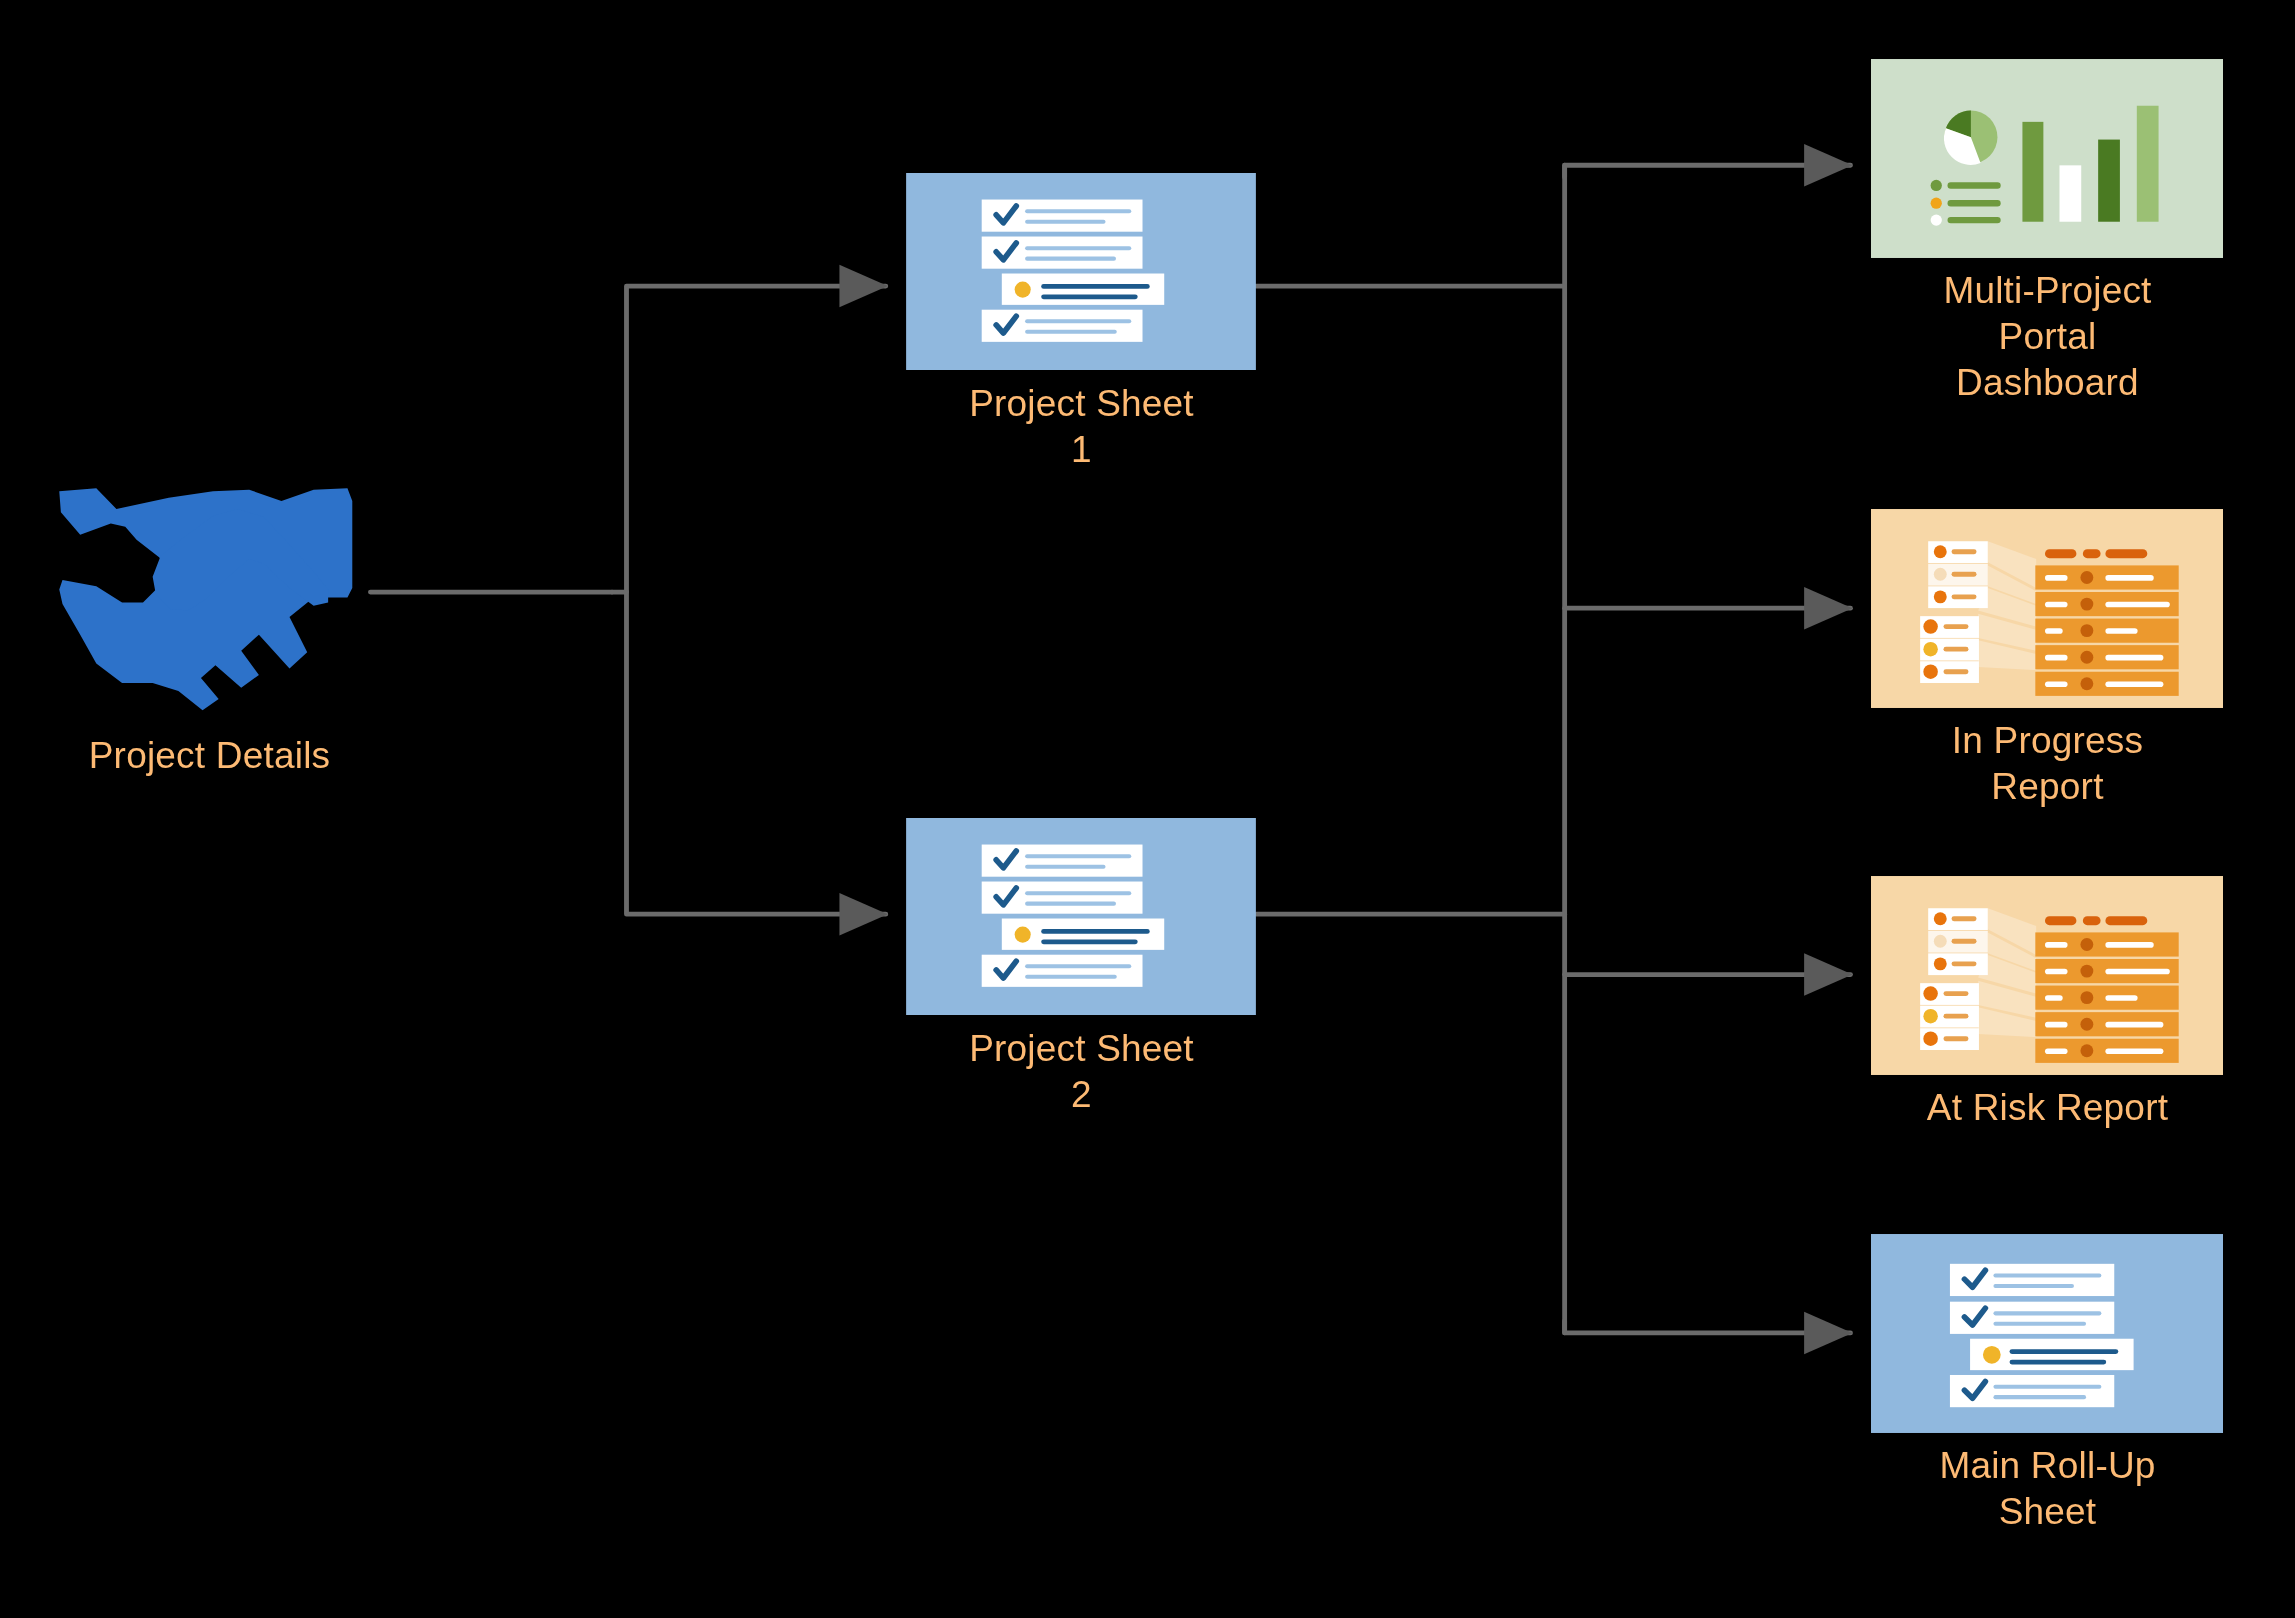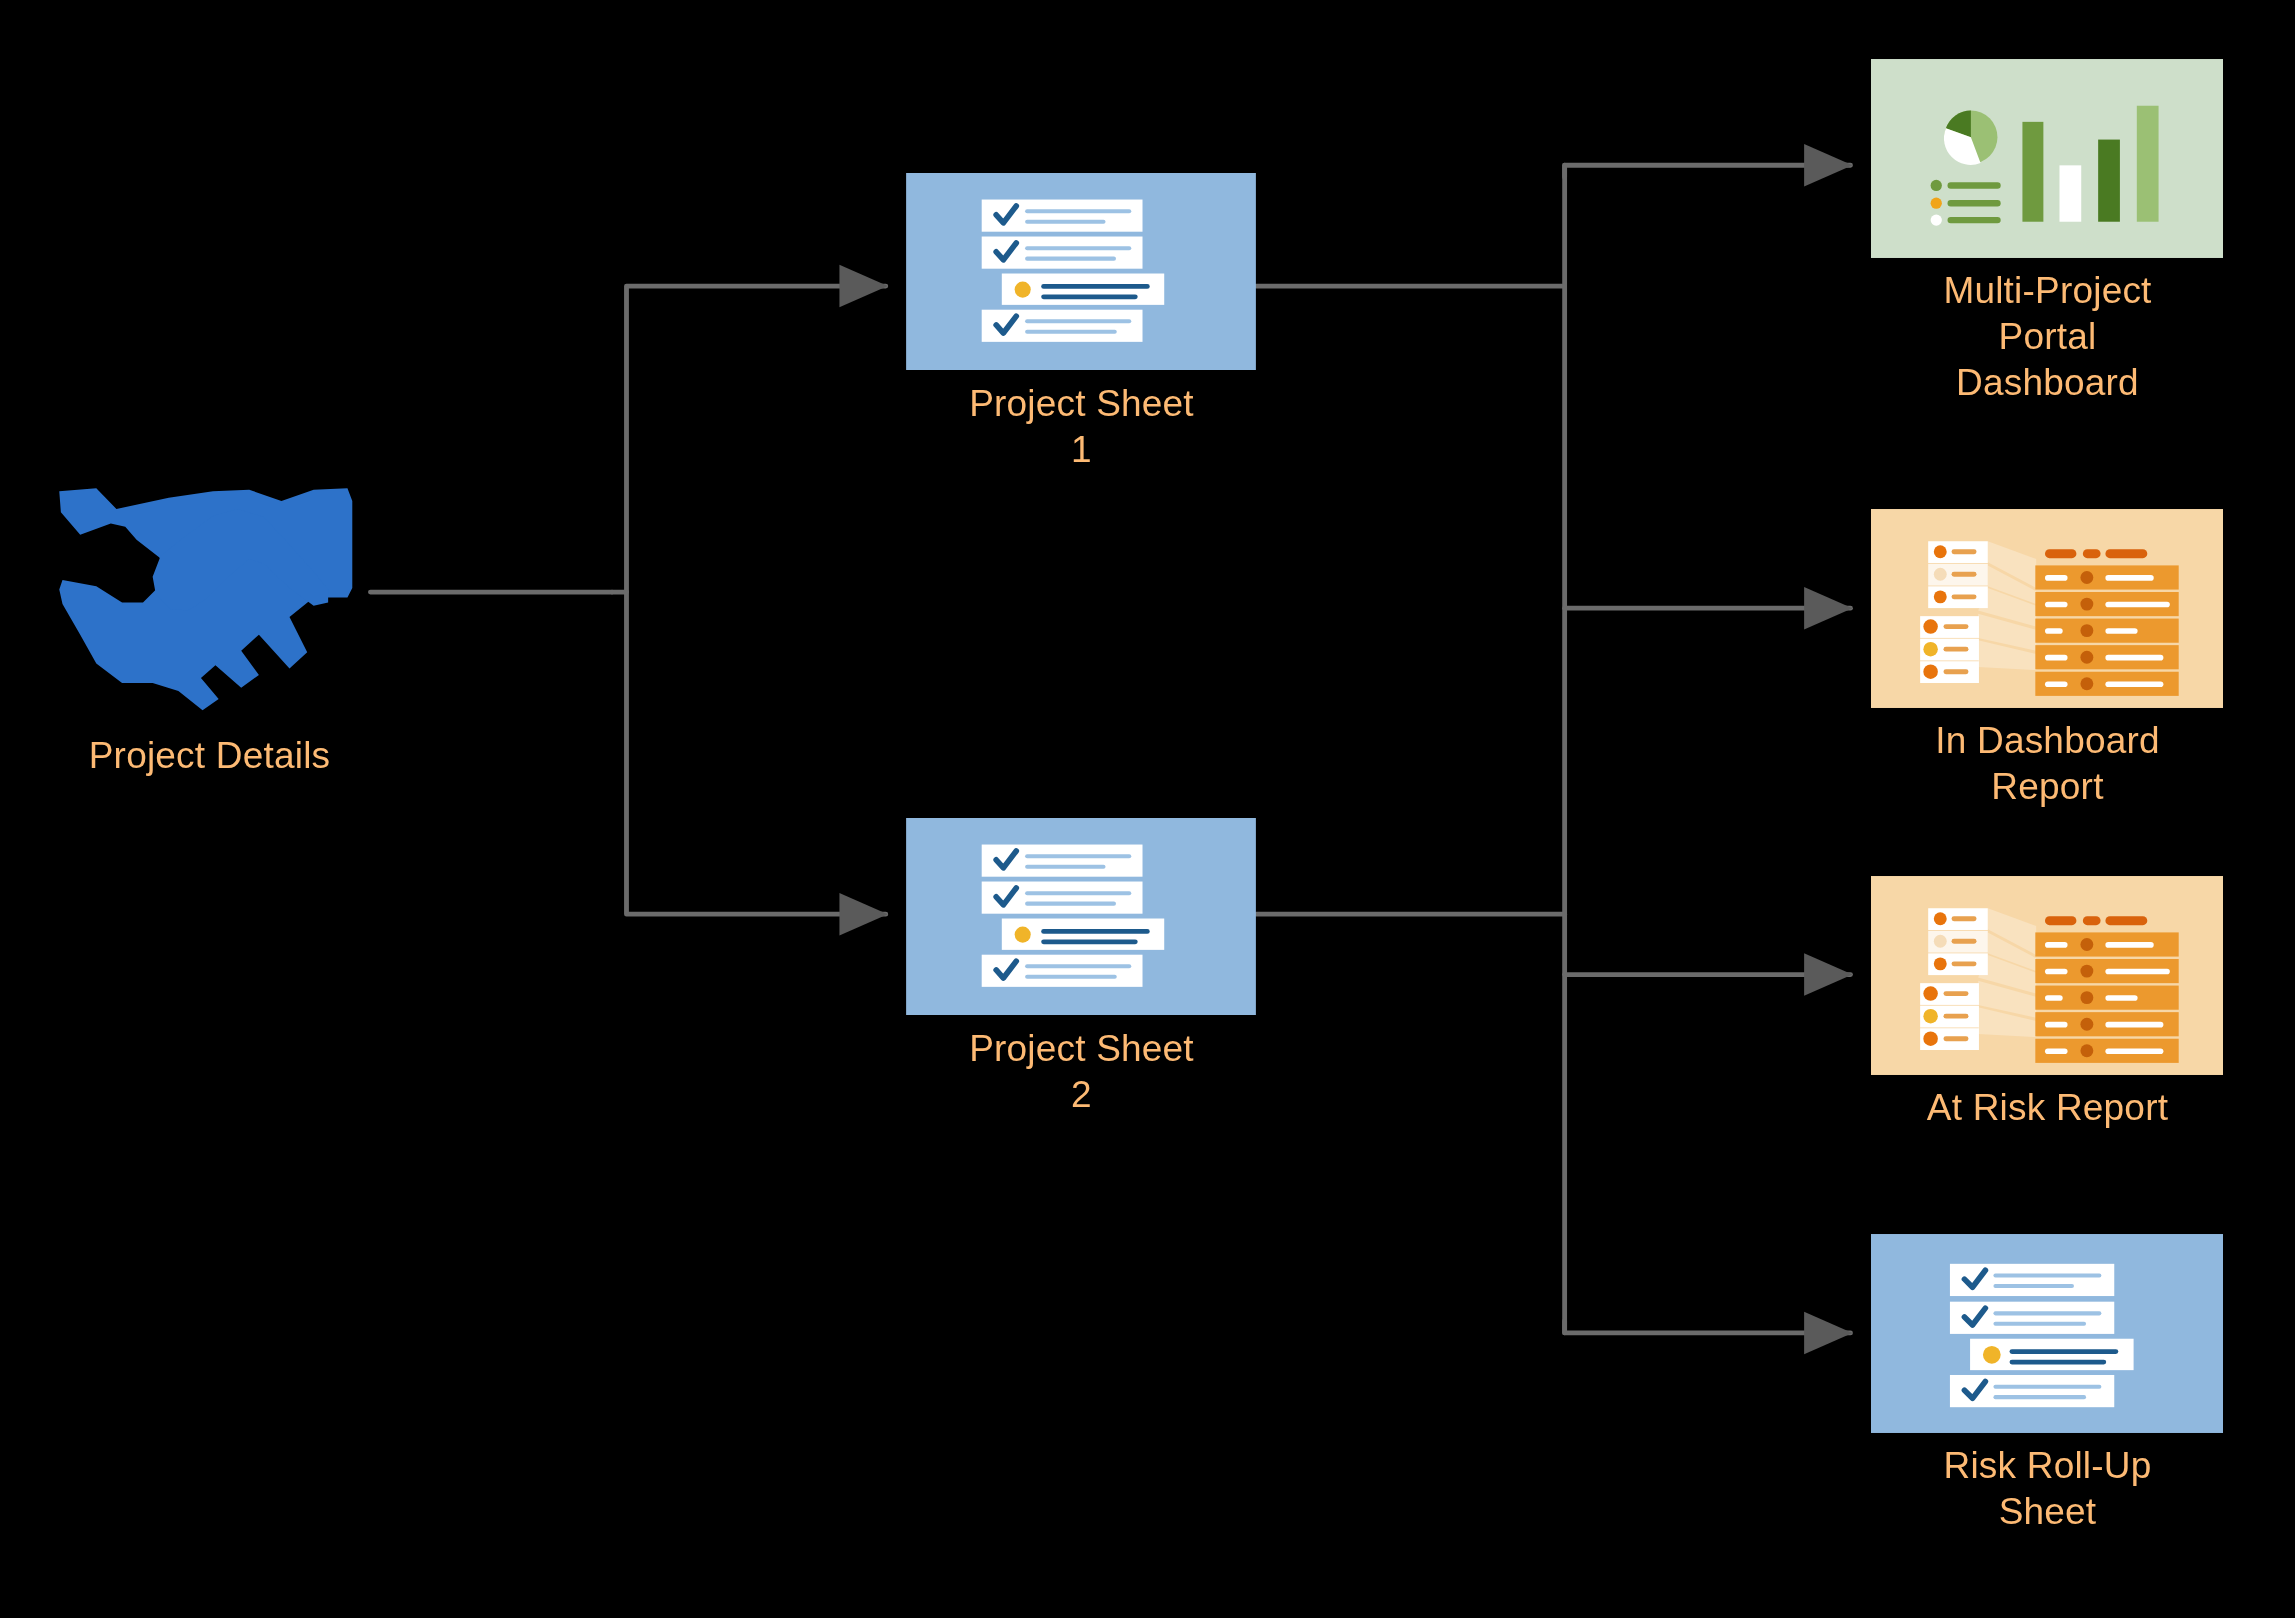--- a/index.html
+++ b/index.html
@@ -239,21 +239,21 @@
         <rect x="216" y="181" width="28" height="7" rx="3.5" fill="#ffffff"></rect>
         <circle cx="268" cy="184" r="8" fill="#c4600a"></circle>
         <rect x="291" y="181" width="72" height="7" rx="3.5" fill="#ffffff"></rect>
 
         <rect x="204" y="202" width="178" height="30" fill="#ec992e"></rect>
         <rect x="216" y="214" width="28" height="7" rx="3.5" fill="#ffffff"></rect>
         <circle cx="268" cy="217" r="8" fill="#c4600a"></circle>
         <rect x="291" y="214" width="72" height="7" rx="3.5" fill="#ffffff"></rect>
       </g>
     </svg>
-    <div class="node-label" style="left:-48px; top:209px; width:449px;">In Dashboard
+    <div class="node-label" style="left:-48px; top:209px; width:449px;">In Progress
 Report</div>
   </div>
 
   <div class="node" style="left:1871px; top:876px; width:352px; height:240px;">
     <svg viewBox="0 0 437 247" width="352" height="199">
       <rect x="0" y="0" width="437" height="247" fill="#f7d7a7"></rect>
       <g fill="#f9e2bf">
         <path d="M145 40 L205 62 L205 98 L145 66 Z"></path>
         <path d="M145 70 L205 102 L205 118 L145 96 Z"></path>
         <path d="M145 98 L205 120 L205 146 L133 126 Z"></path>
@@ -338,18 +338,18 @@
         <rect x="172" y="143" width="135" height="6" rx="3" fill="#1d5a8c"></rect>
         <rect x="172" y="156" width="120" height="6" rx="3" fill="#1d5a8c"></rect>
       </g>
       <g>
         <rect x="98" y="175" width="204" height="40" fill="#ffffff"></rect>
         <path d="M116 194 L126 204 L142 183" stroke="#1d5a8c" stroke-width="7" fill="none" stroke-linecap="round" stroke-linejoin="round"></path>
         <rect x="152" y="187" width="134" height="5" rx="2.5" fill="#9dc2e4"></rect>
         <rect x="152" y="200" width="115" height="5" rx="2.5" fill="#9dc2e4"></rect>
       </g>
     </svg>
-    <div class="node-label" style="left:-48px; top:209px; width:449px;">Risk Roll-Up
+    <div class="node-label" style="left:-48px; top:209px; width:449px;">Main Roll-Up
 Sheet</div>
   </div>
 
 </div>
 
 
 </body></html>

